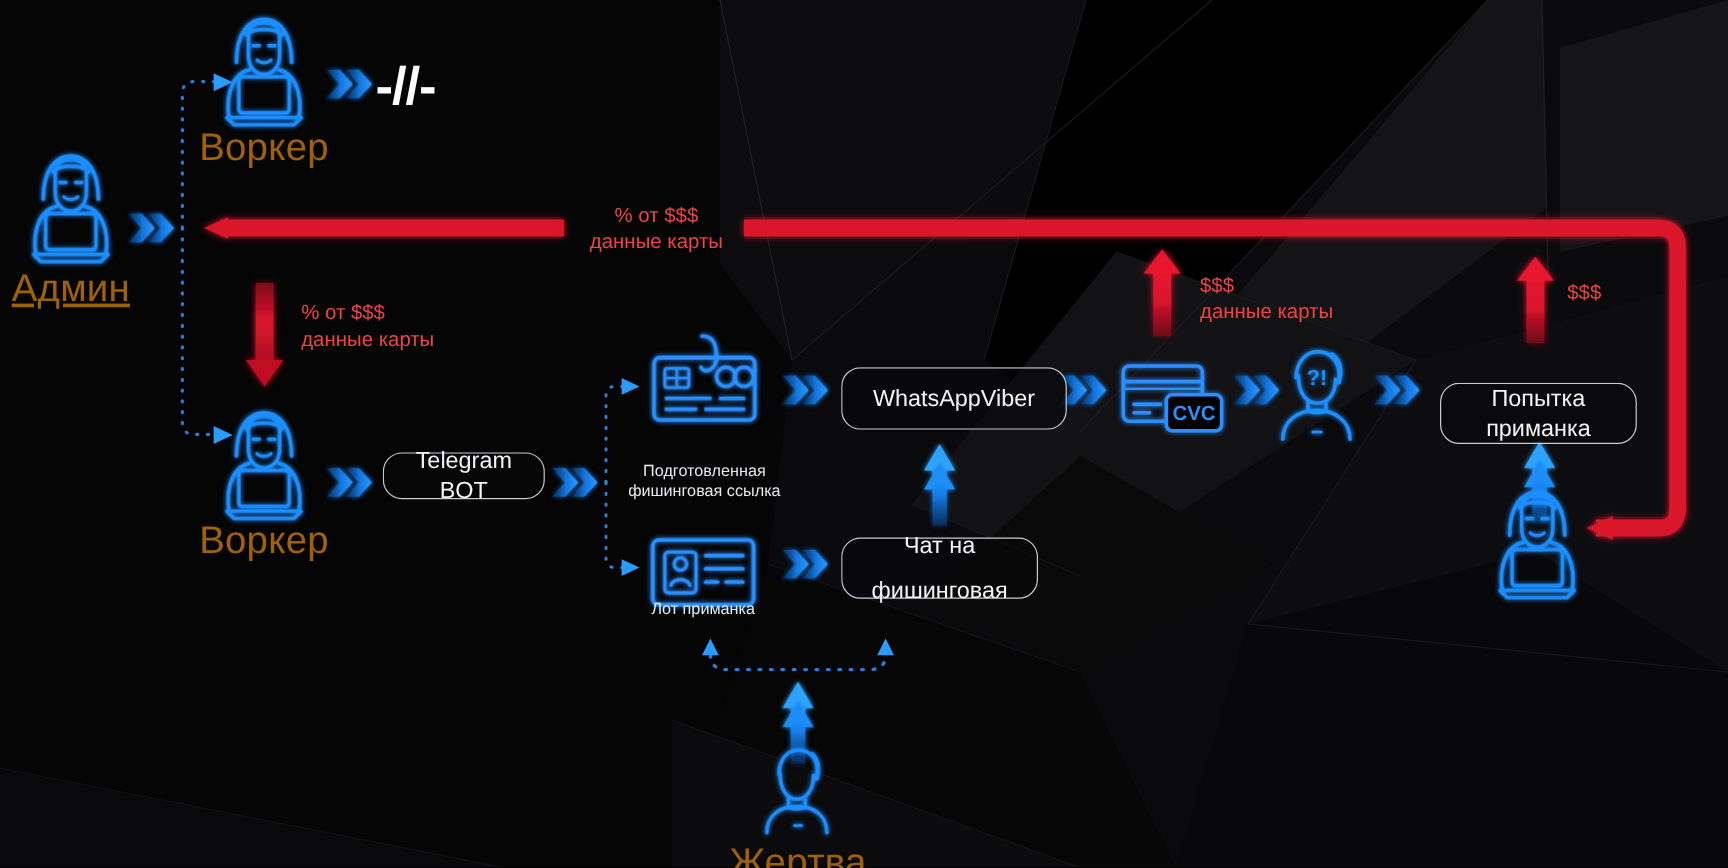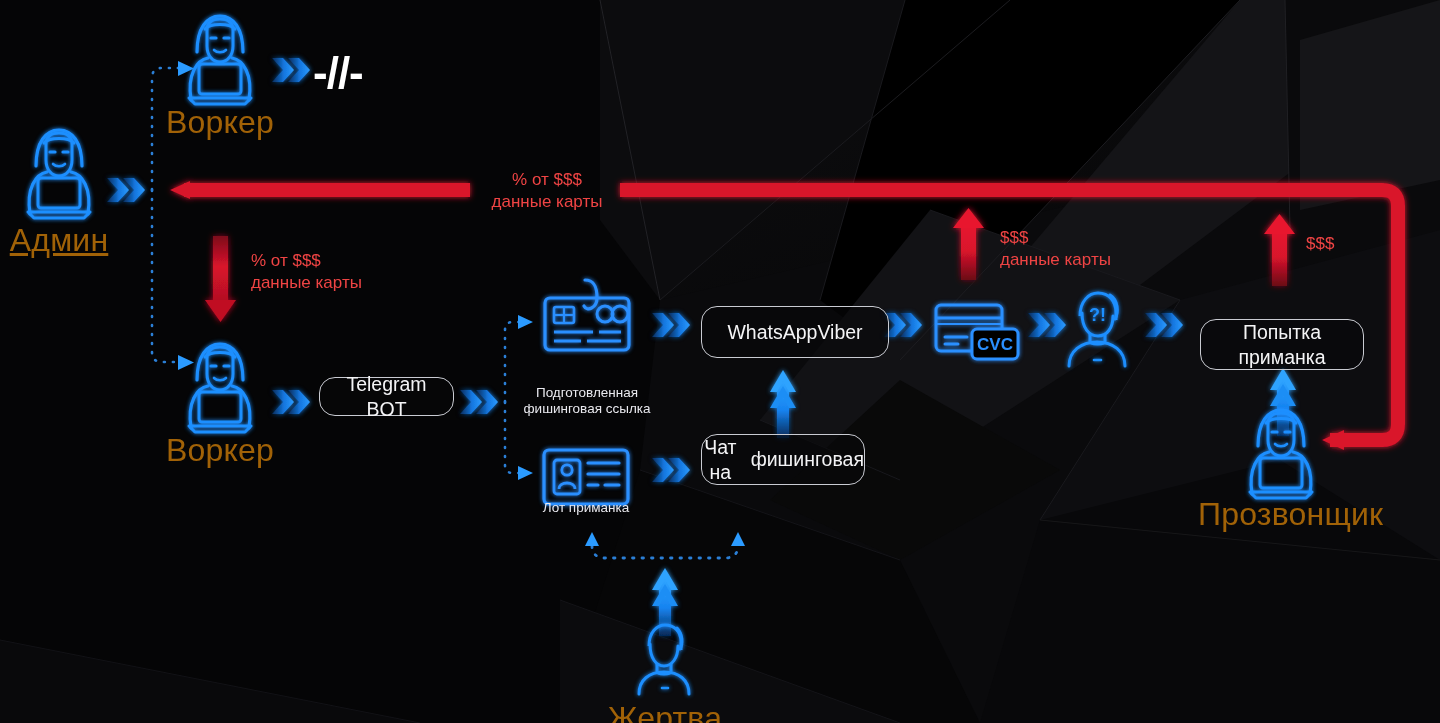--- a/index.html
+++ b/index.html
@@ -355,36 +355,35 @@
         </g>
       <g transform="translate(934,299)">
           <use href="#cvccard"></use>
         </g>
     </g>
   </svg>
 
   <div class="node-label" style="left:0px;  top:222px; width:118px;text-decoration:underline;">Админ</div>
   <div class="node-label" style="left:161px;top:104px; width:118px;">Воркер</div>
   <div class="node-label" style="left:161px;top:432px; width:118px;">Воркер</div>
-  <div class="node-label" style="left:1198px;top:496px;width:166px;">Прозвонщик</div>
   <div class="node-label" style="left:604px;top:700px;width:122px;">Жертва</div>
 
   <div class="ditto" style="left:313px; top:48px;">-//-</div>
 
   <div class="rbox" style="left:319px; top:377px; width:135px; height:39px; flex-direction:column;">
     <span>Telegram</span>
     <span>BOT</span>
   </div>
 
   <div class="rbox" style="left:701px; top:306px; width:188px; height:52px; ">
     <span>WhatsApp</span>
     <span>Viber</span>
   </div>
 
-  <div class="rbox" style="left:701px; top:434px; width:164px; height:51px; flex-direction:row;gap:12px;">
+  <div class="rbox" style="left:701px; top:448px; width:164px; height:51px; flex-direction:column;gap:12px;">
     <span>Чат на</span>
     <span>фишинговая</span>
   </div>
 
   <div class="rbox" style="left:1200px; top:307px; width:164px; height:51px; flex-direction:column;margin-top:12px;">
     <span>Попытка</span>
     <span>приманка</span>
   </div>
 
   <div class="small-label" style="left:462px; top:353px; width:250px;margin-top:32px;">

